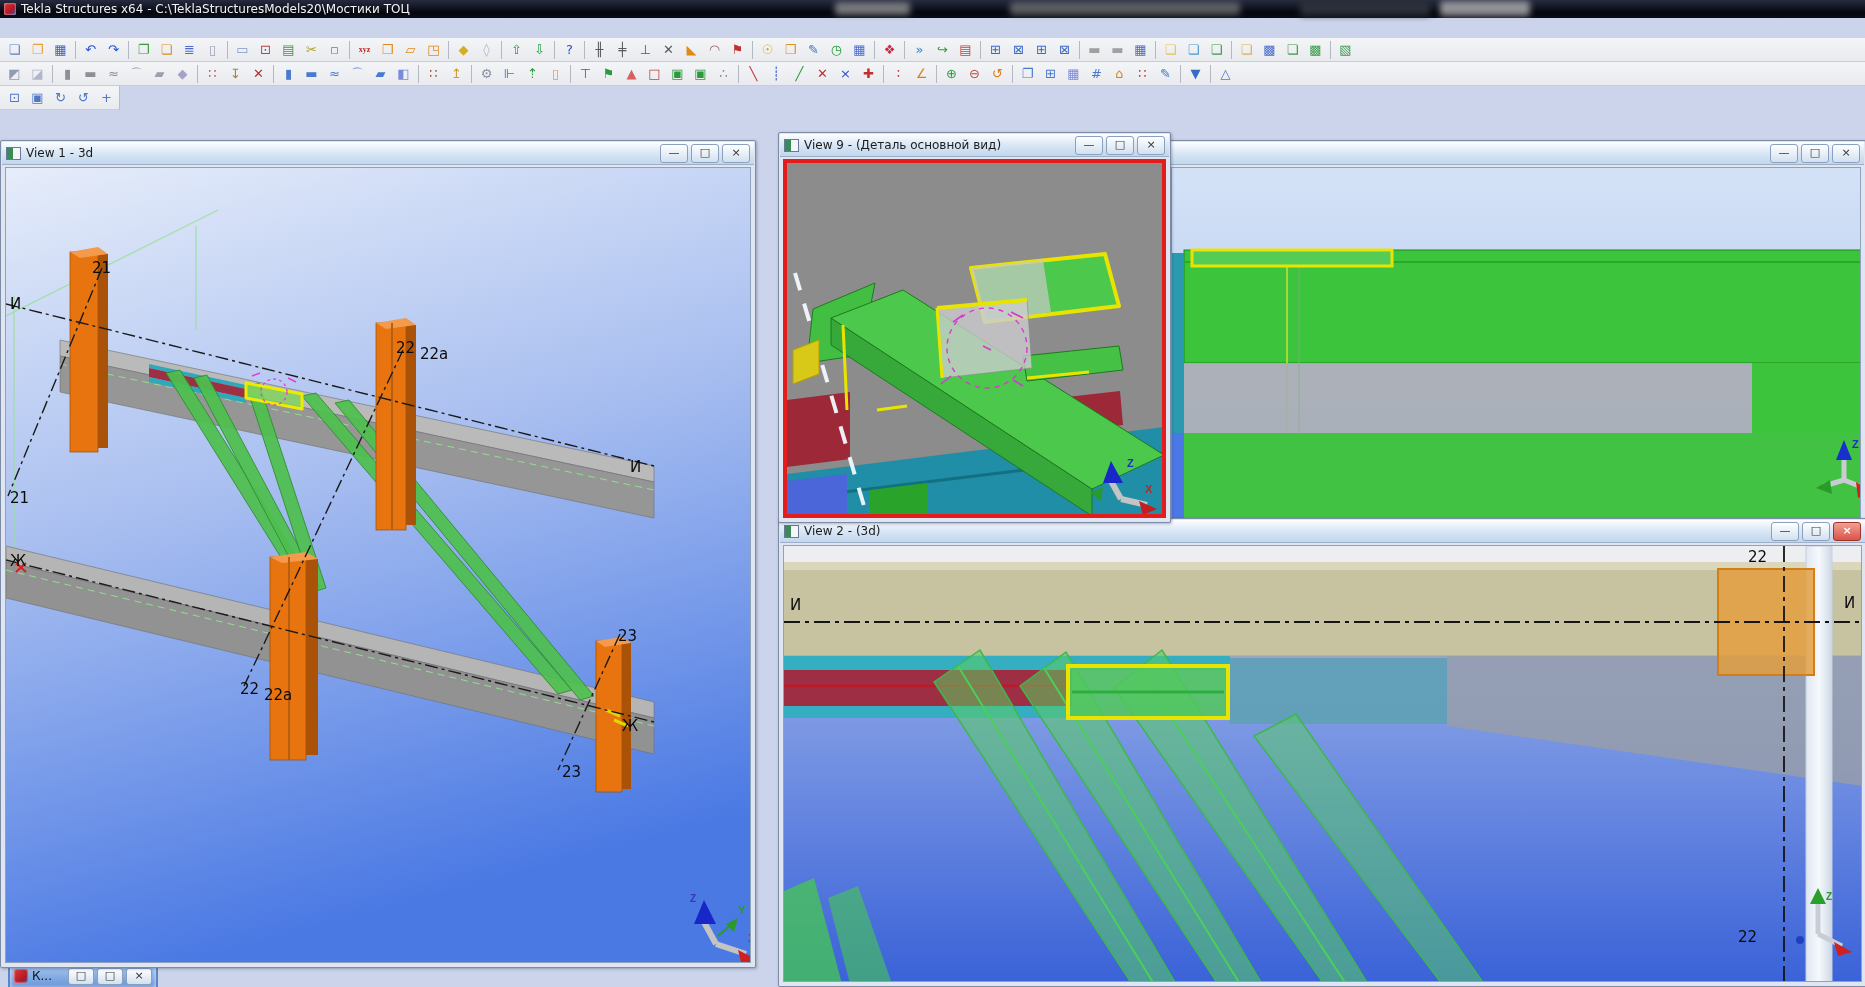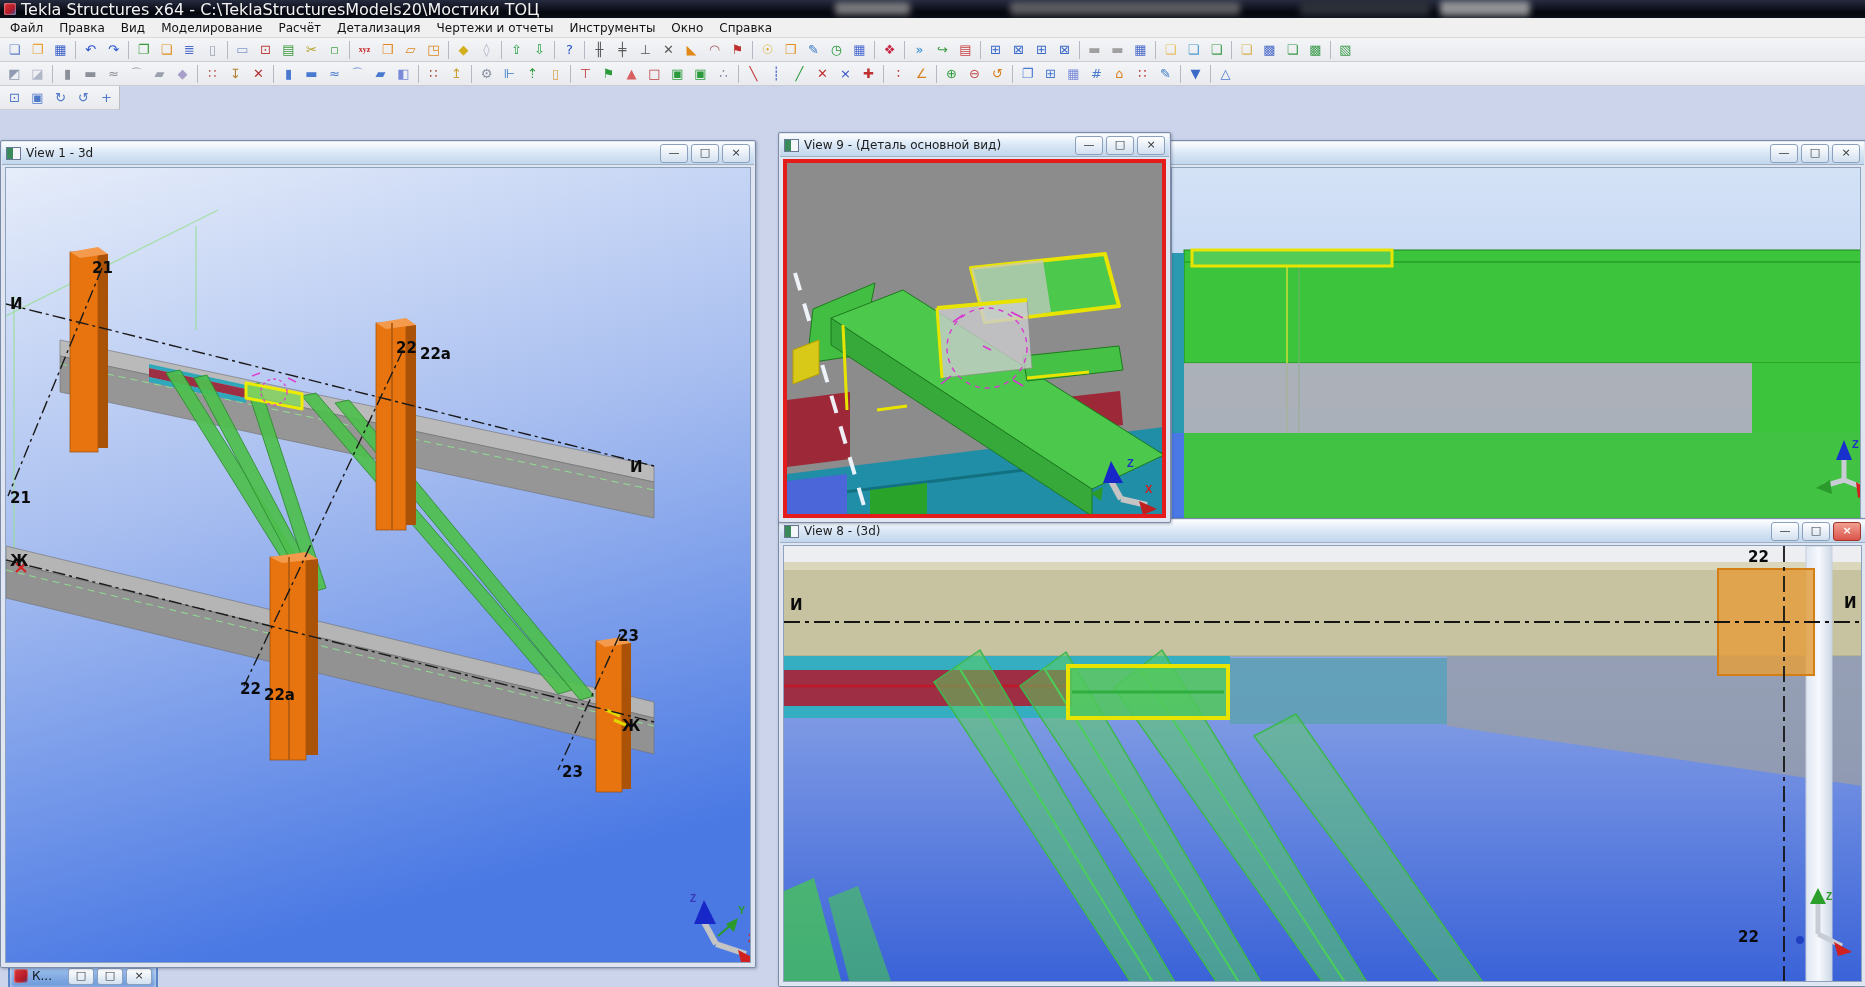--- a/index.html
+++ b/index.html
@@ -2,21 +2,21 @@
 <html><head>
 <meta charset="utf-8">
 <style>
   html,body{margin:0;padding:0;}
   body{width:1865px;height:987px;overflow:hidden;font-family:"Liberation Sans",sans-serif;background:#cbd4ea;position:relative;}
   #root{position:absolute;inset:0;width:1865px;height:987px;overflow:hidden;}
 
   
   .titlebar{position:absolute;left:0;top:0;width:1865px;height:18px;
     background:linear-gradient(#262b3f,#05070f 70%,#0a0d18);display:flex;align-items:center;gap:5px;padding:0 4px;box-sizing:border-box;}
-  .titlebar .t-text{color:#f2f2f2;font-size:16px;white-space:nowrap;font-family:"DejaVu Sans",sans-serif;}
+  .titlebar .t-text{color:#f2f2f2;font-size:12px;white-space:nowrap;font-family:"DejaVu Sans",sans-serif;}
   .tekla-logo{width:12px;height:12px;border-radius:2px;background:linear-gradient(135deg,#e03838 0%,#b01828 60%,#3050a0 100%);box-shadow:inset 0 0 2px #fff;}
   .blurpatch{position:absolute;border-radius:3px;filter:blur(3px);}
 
   .menubar{position:absolute;left:0;top:18px;width:1865px;height:20px;background:#f0f0f0;border-bottom:1px solid #d8d8d8;display:flex;align-items:center;padding-left:2px;box-sizing:border-box;}
   .menu-item{font-size:12px;color:#111;padding:2px 8px;cursor:default;font-family:"DejaVu Sans",sans-serif;}
 
   .tbrow{position:absolute;left:0;height:24px;background:linear-gradient(#f4f5f7,#e8eaee);border-bottom:1px solid #c9ccd4;display:flex;align-items:center;padding-left:3px;box-sizing:border-box;}
   #tb1{top:38px;width:1865px;}
   #tb2{top:62px;width:1865px;}
   #tb3{top:86px;width:120px;border-right:1px solid #b8bcc4;}
@@ -29,21 +29,21 @@
 
   .mdi{position:absolute;background:#dfe6f2;border:1px solid #7c8ca6;border-radius:2px;box-shadow:1px 1px 3px rgba(40,50,80,.35);}
   .mdi-title{position:absolute;left:1px;top:1px;right:1px;height:23px;display:flex;align-items:center;gap:5px;padding:0 4px;
     background:linear-gradient(#fdfeff,#dcE9f7 45%,#c2d6ec);border-bottom:1px solid #9cb0c8;font-size:12px;color:#1c1c1c;font-family:"DejaVu Sans",sans-serif;box-sizing:border-box;}
   .view-ico{width:13px;height:11px;border:1px solid #6a7a96;background:linear-gradient(90deg,#3a8a5a 0 45%,#f4f6fa 45%);flex:0 0 auto;}
   .win-btns{margin-left:auto;display:flex;gap:3px;}
   .win-btn{width:26px;height:17px;border:1px solid #8aa0bc;border-radius:3px;background:linear-gradient(#ffffff,#d2e0f0);font-size:11px;line-height:15px;text-align:center;color:#333;cursor:default;font-family:"DejaVu Sans",sans-serif;}
   .win-btn.red{background:linear-gradient(#f2a092,#d9534a);border-color:#a03428;color:#fff;font-weight:bold;}
   .mdi-content{position:absolute;left:4px;top:26px;right:4px;bottom:4px;overflow:hidden;background:#fff;border:1px solid #8ea2bc;box-sizing:border-box;}
   .mdi-content.active{border:4px solid #e51c1c;}
-  .vlabel{position:absolute;font-weight:bold;font-size:15px;color:#0b0b0b;font-family:"DejaVu Sans",sans-serif;white-space:nowrap;z-index:5;}
+  .vlabel{position:absolute;font-weight:normal;font-size:15px;color:#0b0b0b;font-family:"DejaVu Sans",sans-serif;white-space:nowrap;z-index:5;}
   svg{display:block;}
 
   
   .mini{position:absolute;left:8px;top:876px;width:150px;height:26px;border:2px solid #5a86c8;border-bottom:none;border-radius:6px 6px 0 0;
     background:linear-gradient(#a8c8f0,#6694d8);display:flex;align-items:center;gap:4px;padding:0 4px;box-sizing:border-box;box-shadow:0 0 4px rgba(255,255,255,.8) inset;}
   .mini .t{font-size:12px;color:#10141c;font-family:"DejaVu Sans",sans-serif;}
   .mini .win-btn{width:24px;height:15px;line-height:13px;}
   .mini-ico{width:14px;height:14px;border-radius:2px;background:linear-gradient(135deg,#e03838,#b01828 70%,#3050a0);box-shadow:inset 0 0 2px #fff;}
 </style>
 </head>
@@ -53,32 +53,20 @@
 
   <div class="titlebar">
     <div class="tekla-logo"></div>
     <span class="t-text">Tekla Structures x64 - C:\TeklaStructuresModels20\Мостики ТОЦ</span>
     <div class="blurpatch" style="left:835px;top:2px;width:75px;height:13px;background:#9a9a9a;opacity:.75;"></div>
     <div class="blurpatch" style="left:1010px;top:2px;width:230px;height:13px;background:#8e8e8e;opacity:.6;"></div>
     <div class="blurpatch" style="left:1300px;top:1px;width:130px;height:15px;background:#30343c;opacity:.85;"></div>
     <div class="blurpatch" style="left:1440px;top:1px;width:90px;height:15px;background:#c8c8c8;opacity:.7;"></div>
   </div>
 
-  <div class="menubar">
-      <span class="menu-item">Файл</span>
-      <span class="menu-item">Правка</span>
-      <span class="menu-item">Вид</span>
-      <span class="menu-item">Моделирование</span>
-      <span class="menu-item">Расчёт</span>
-      <span class="menu-item">Детализация</span>
-      <span class="menu-item">Чертежи и отчеты</span>
-      <span class="menu-item">Инструменты</span>
-      <span class="menu-item">Окно</span>
-      <span class="menu-item">Справка</span>
-    </div>
 
   <div id="tb1" class="tbrow">
       <span class="tb-btn" style="color: rgb(96, 128, 200);">❏</span>
       <span class="tb-btn" style="color: rgb(232, 160, 48);">❐</span>
       <span class="tb-btn" style="color: rgb(58, 96, 200);">▦</span>
       <span class="tb-sep"></span>
       <span class="tb-btn" style="color: rgb(42, 85, 208);">↶</span>
       <span class="tb-btn" style="color: rgb(42, 85, 208);">↷</span>
       <span class="tb-sep"></span>
       <span class="tb-btn" style="color: rgb(58, 154, 58);">❐</span>
@@ -379,21 +367,21 @@
           <div class="vlabel" style="left: 234px; top: 512px;">22</div>
           <div class="vlabel" style="left: 258px; top: 518px;">22а</div>
           <div class="vlabel" style="left: 616px; top: 549px;">Ж</div>
           <div class="vlabel" style="left: 556px; top: 595px;">23</div>
         </div>
     </div>
 
     <div class="mdi" style="left:778px;top:432px;width:1087px;height:467px;z-index:3;">
       <div class="mdi-title">
         <span class="view-ico"></span>
-        <span>View 8 - (3d)</span>
+        <span>View 2 - (3d)</span>
         <span class="win-btns">
           <span class="win-btn">—</span>
           <span class="win-btn">□</span>
           <span class="win-btn red">×</span>
         </span>
       </div>
       <div class="mdi-content">
         <svg width="1079" height="438" viewBox="0 0 1079 438">
           <defs>
             <linearGradient id="sky3" x1="0" y1="0" x2="0" y2="1">

